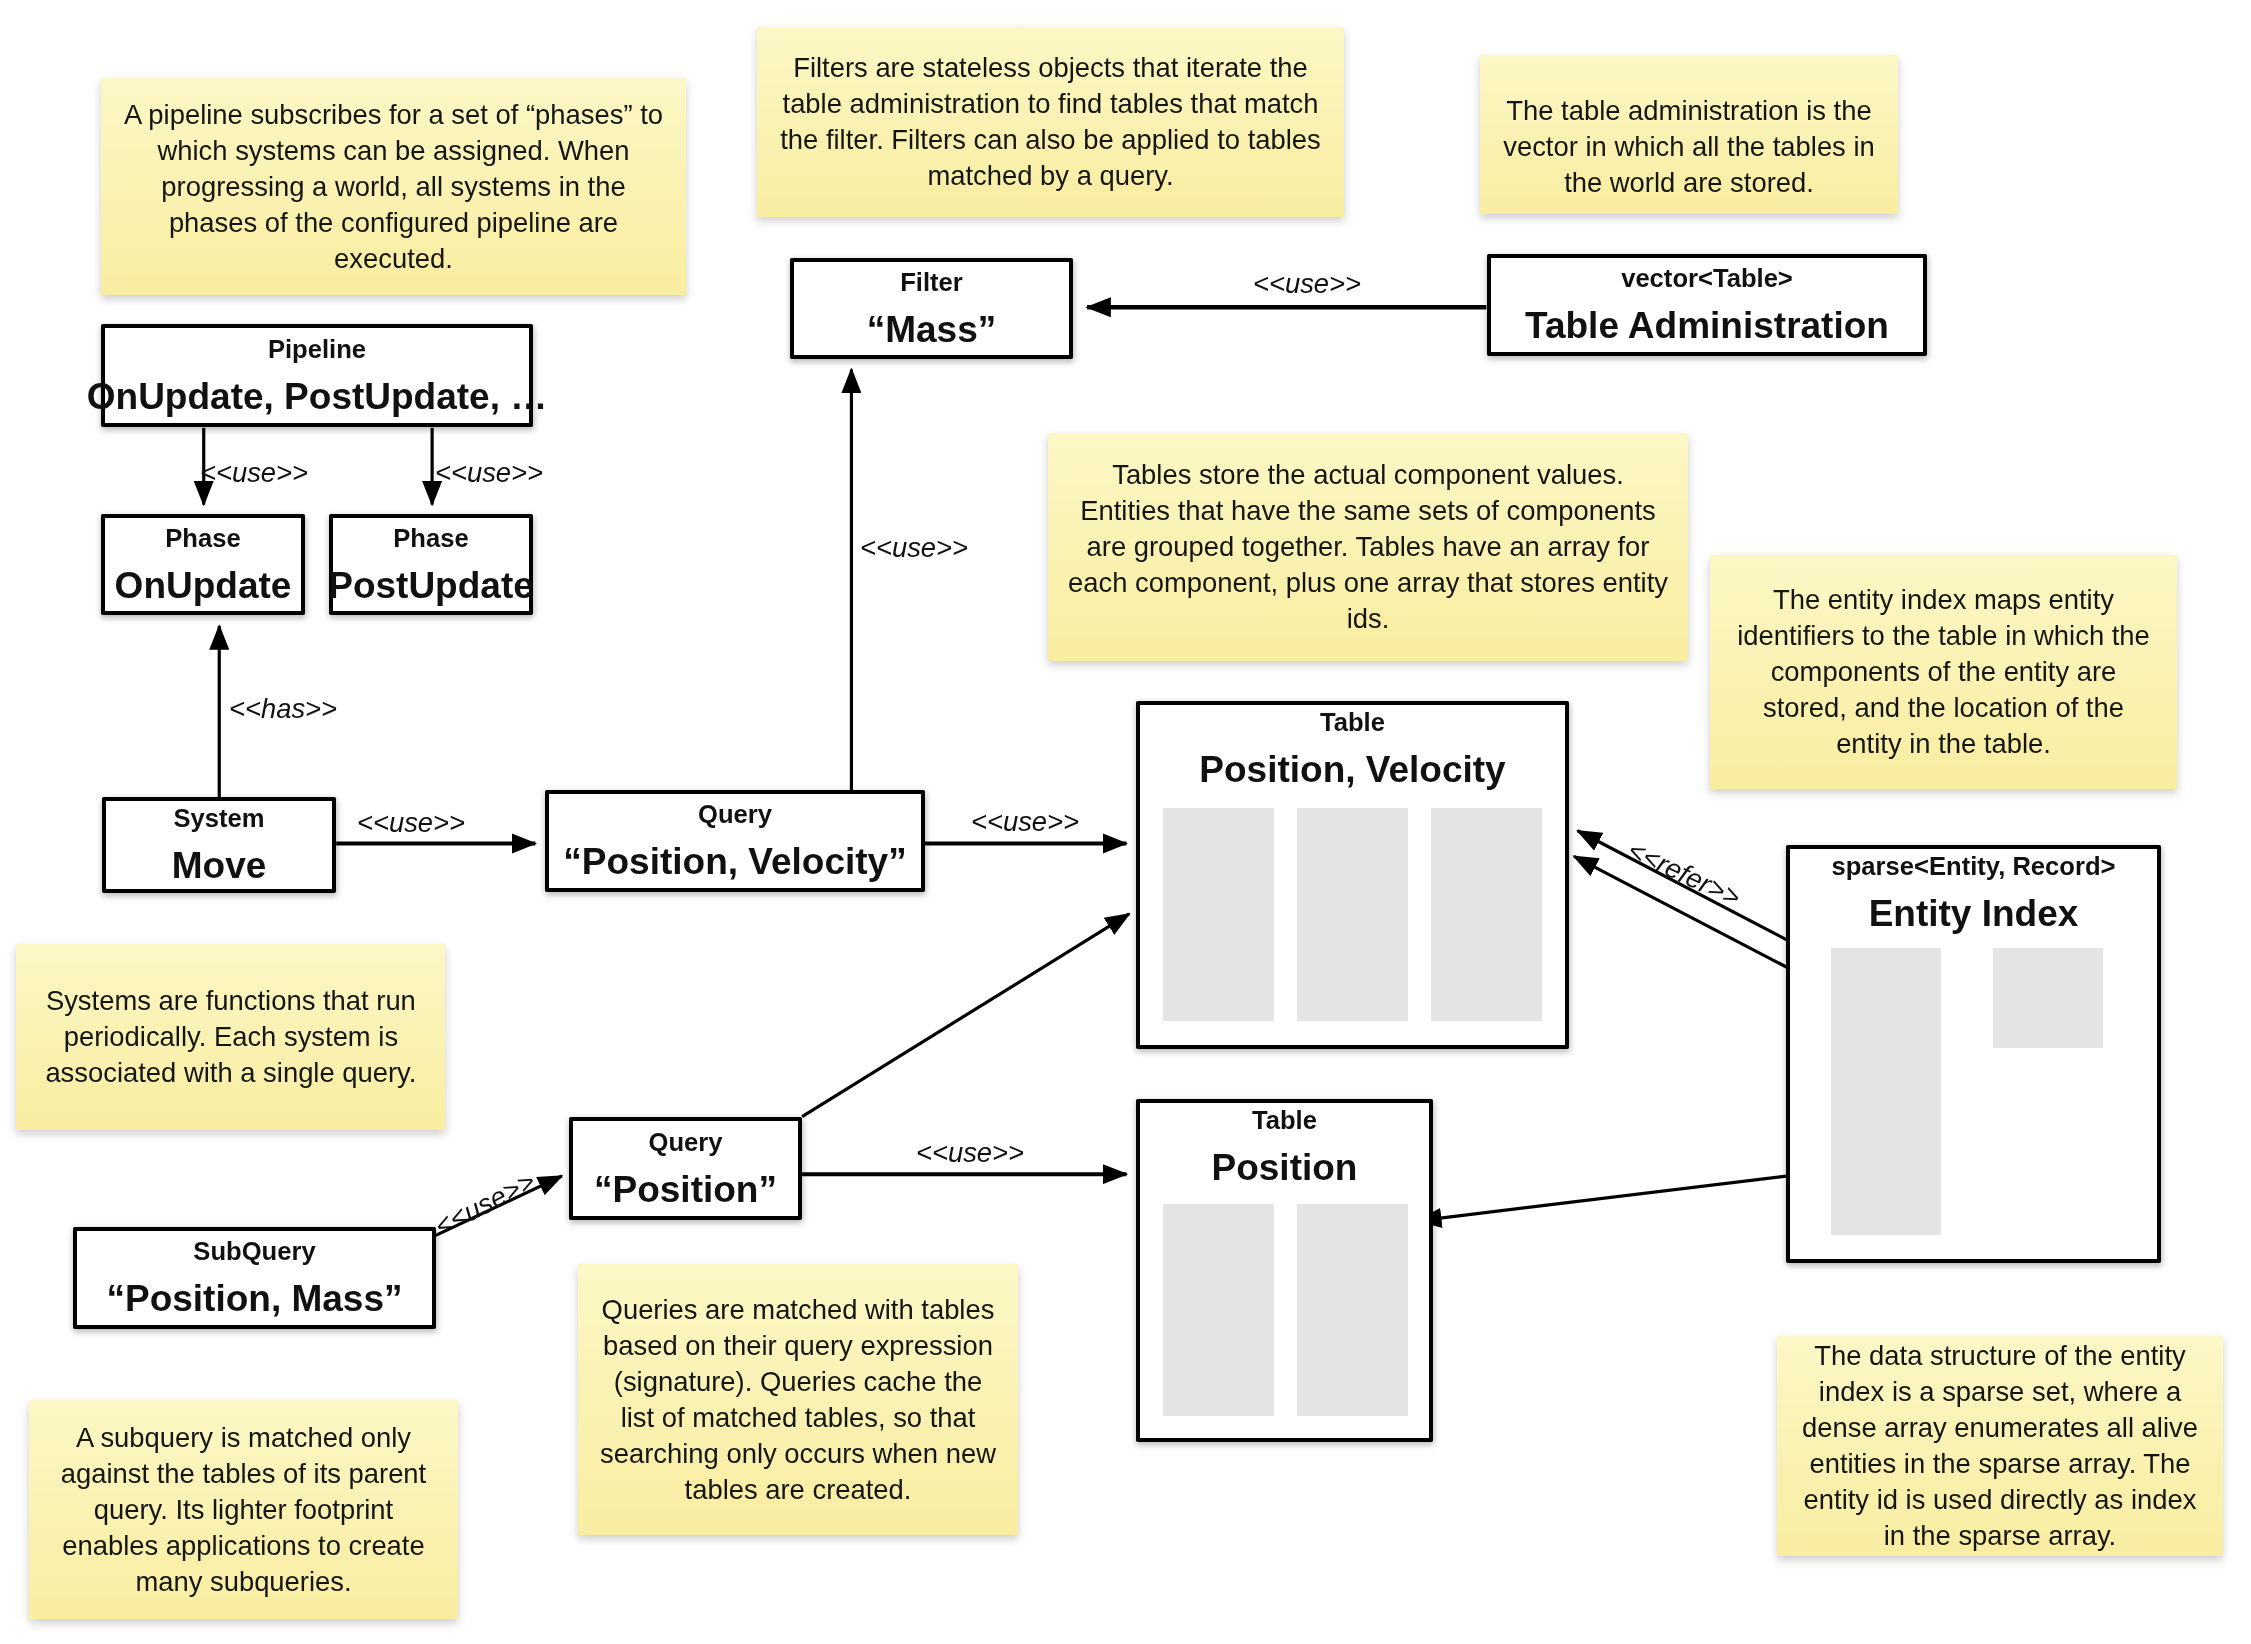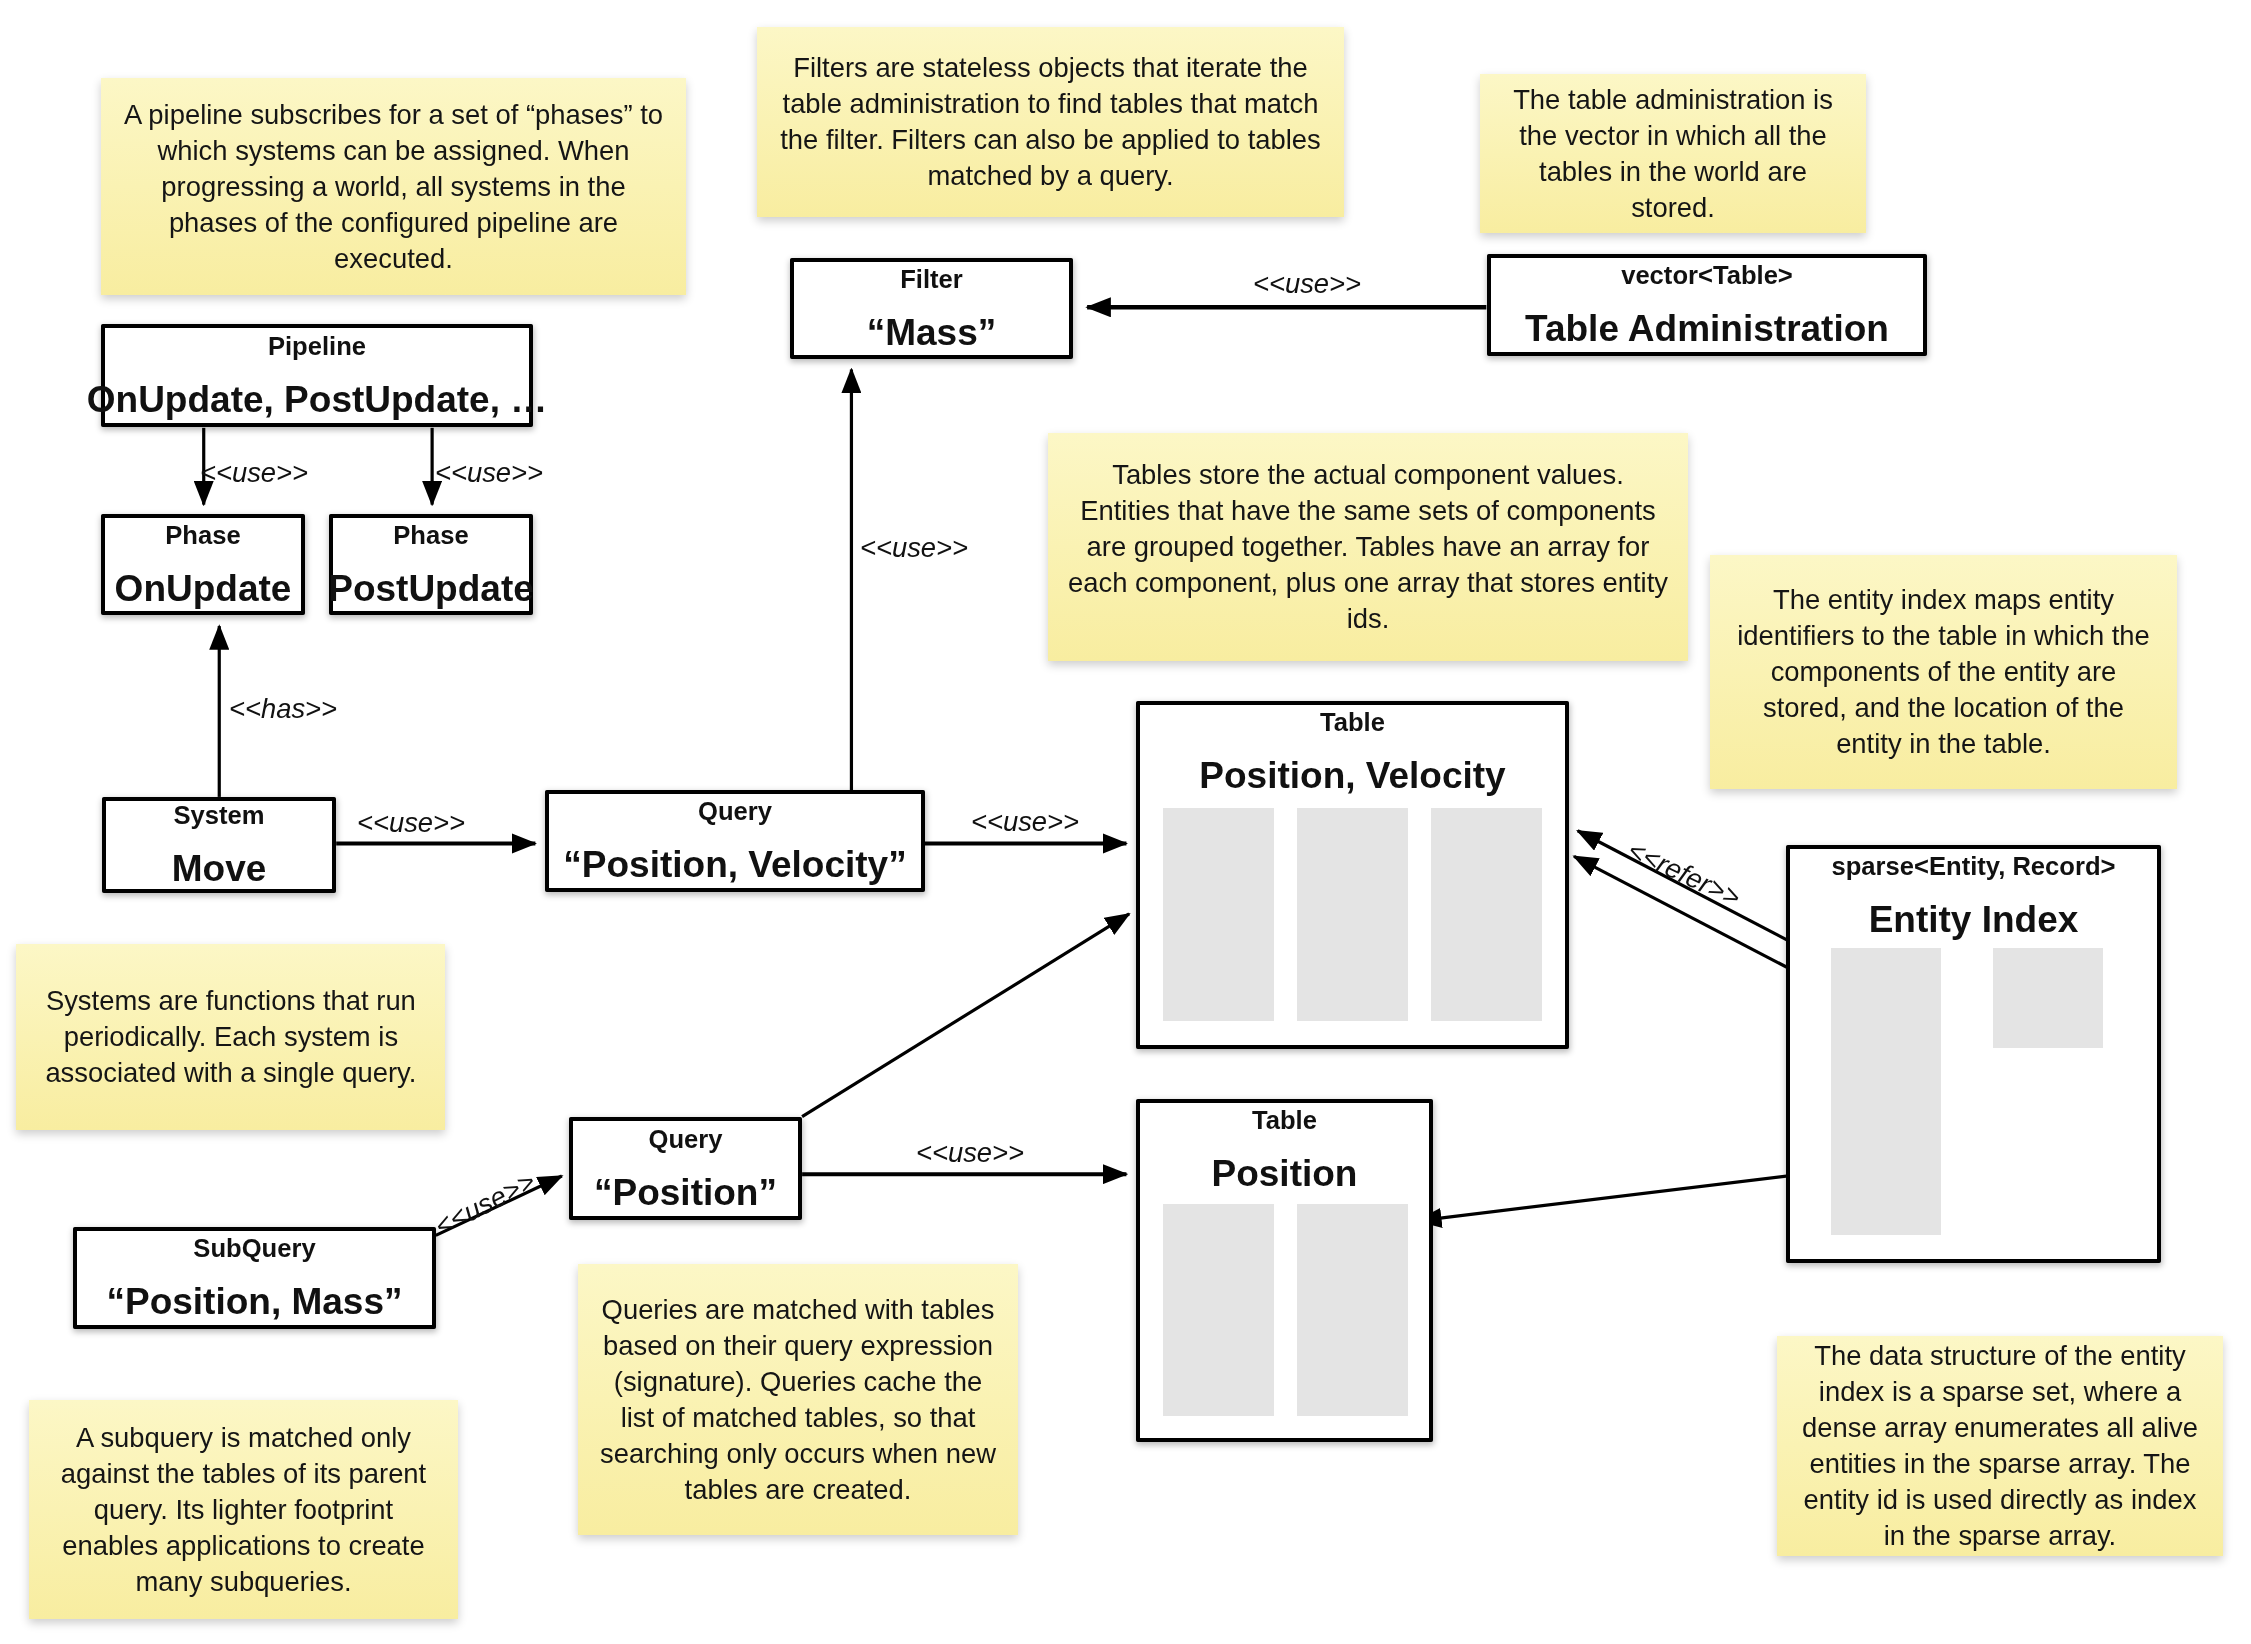--- a/index.html
+++ b/index.html
@@ -12,21 +12,21 @@
     background:linear-gradient(180deg,#fcf7c6 0%,#f8eda0 100%);
     box-shadow:0 3.7px 9.1px rgba(0,0,0,0.20);
     display:flex;align-items:center;justify-content:center;
     text-align:center;font-size:27.4px;line-height:36px;color:#151515;
     padding:12.8px 20px;box-sizing:border-box;
   }
   .ebox{
     position:absolute;background:#ffffff;border:4.6px solid #000;border-radius:1.8px;
     box-shadow:0.9px 2.7px 6.4px rgba(0,0,0,0.28);
     display:flex;flex-direction:column;align-items:center;justify-content:center;
-    text-align:center;box-sizing:border-box;gap:9px;
+    text-align:center;box-sizing:border-box;gap:3px;
   }
   .ebox--top{justify-content:flex-start;padding-top:2px;}
   .ebox-kind{font-size:25.6px;font-weight:bold;line-height:31px;}
   .ebox-name{font-size:37px;font-weight:bold;line-height:42px;white-space:nowrap;margin-top:8px;}
   .bar{position:absolute;background:#e4e4e4;}
   .edge-label{
     position:absolute;font-size:27.4px;font-style:italic;color:#111;
     transform:translate(-50%,-50%);white-space:nowrap;
   }
   .edge-label.rot-neg{transform:translate(-50%,-50%) rotate(-27deg);}
@@ -61,21 +61,21 @@
     <line x1="2182" y1="1082" x2="2140" y2="1082" stroke="#000" stroke-width="4" marker-end="url(#ah)"></line>
     <line x1="2183" y1="1107" x2="2128" y2="1252" stroke="#000" stroke-width="4" marker-end="url(#ah)"></line>
   </svg>
 
   <div class="note" style="left:101px;top:78px;width:585px;height:217px;">
       <span>A pipeline subscribes for a set of “phases” to which systems can be assigned. When progressing a world, all systems in the phases of the configured pipeline are executed.</span>
     </div>
   <div class="note" style="left:757px;top:27.4px;width:587px;height:190px;">
       <span>Filters are stateless objects that iterate the table administration to find tables that match the filter. Filters can also be applied to tables matched by a query.</span>
     </div>
-  <div class="note" style="left:1480px;top:74px;width:386px;height:159px;">
+  <div class="note" style="left:1480px;top:55px;width:418px;height:159px;align-items:flex-end;">
       <span>The table administration is the vector in which all the tables in the world are stored.</span>
     </div>
   <div class="note" style="left:1048px;top:433px;width:640px;height:228px;">
       <span>Tables store the actual component values. Entities that have the same sets of components are grouped together. Tables have an array for each component, plus one array that stores entity ids.</span>
     </div>
   <div class="note" style="left:1710px;top:555px;width:467px;height:234px;">
       <span>The entity index maps entity identifiers to the table in which the components of the entity are stored, and the location of the entity in the table.</span>
     </div>
   <div class="note" style="left:578px;top:1264px;width:440px;height:271px;">
       <span>Queries are matched with tables based on their query expression (signature). Queries cache the list of matched tables, so that searching only occurs when new tables are created.</span>

